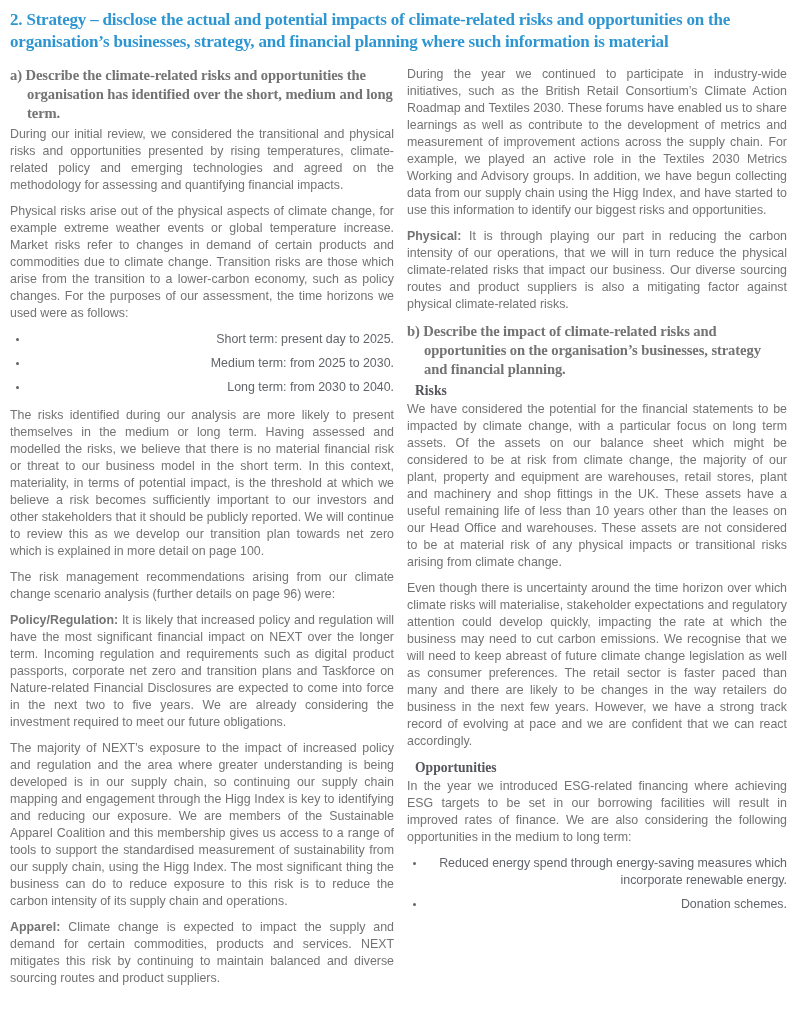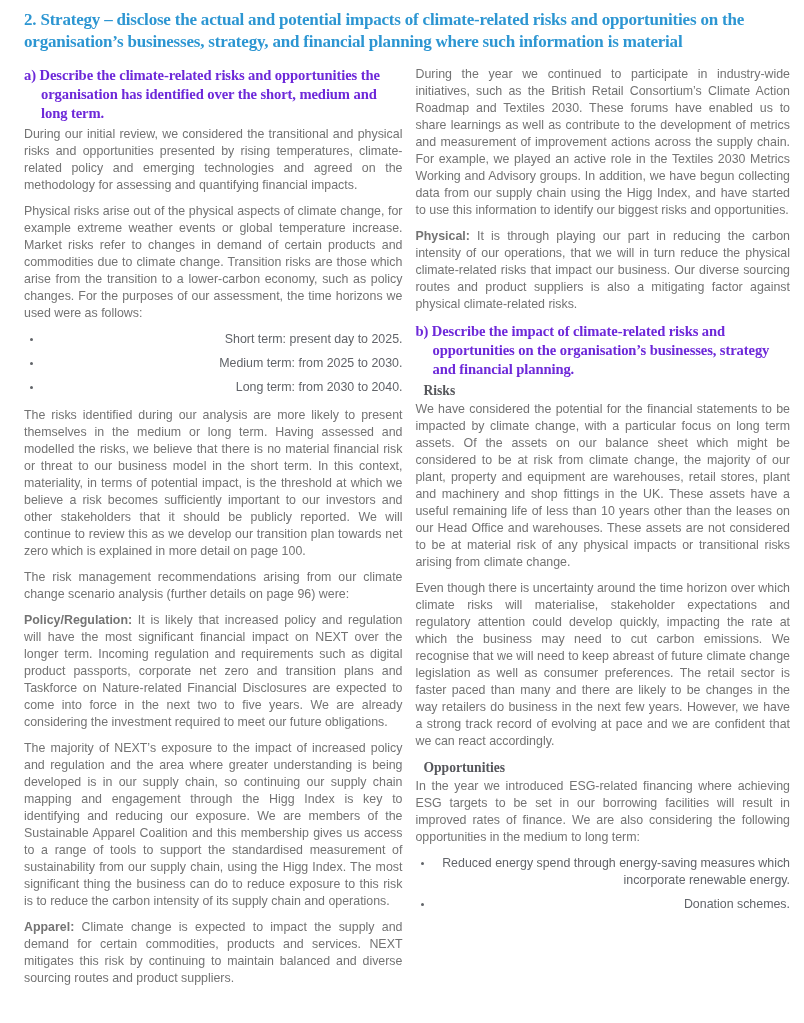--- a/index.html
+++ b/index.html
@@ -7,21 +7,21 @@
     padding: 0;
     background: #ffffff;
     width: 804px;
     height: 1023px;
     overflow: hidden;
   }
   .page {
     box-sizing: border-box;
     width: 804px;
     height: 1023px;
-    padding: 9px 14px 0 24px;
+    padding: 9px 14px 0 10px;
     font-family: "Liberation Sans", sans-serif;
   }
   .title {
     font-family: "Liberation Serif", serif;
     font-weight: 700;
     color: #2d96d2;
     font-size: 17px;
     line-height: 22px;
     letter-spacing: -0.2px;
     max-width: 784px;
@@ -30,21 +30,21 @@
   .columns {
     display: flex;
     gap: 13px;
   }
   .col-left  { width: 384px; }
   .col-right { width: 380px; }
 
   .sec-heading {
     font-family: "Liberation Serif", serif;
     font-weight: 700;
-    color: #6d28d9;
+    color: #737373;
     font-size: 14.6px;
     line-height: 19px;
     letter-spacing: -0.1px;
     padding-left: 17px;
     text-indent: -17px;
     margin: 0 0 3px 0;
   }
   .sub-heading {
     font-family: "Liberation Serif", serif;
     font-weight: 700;

